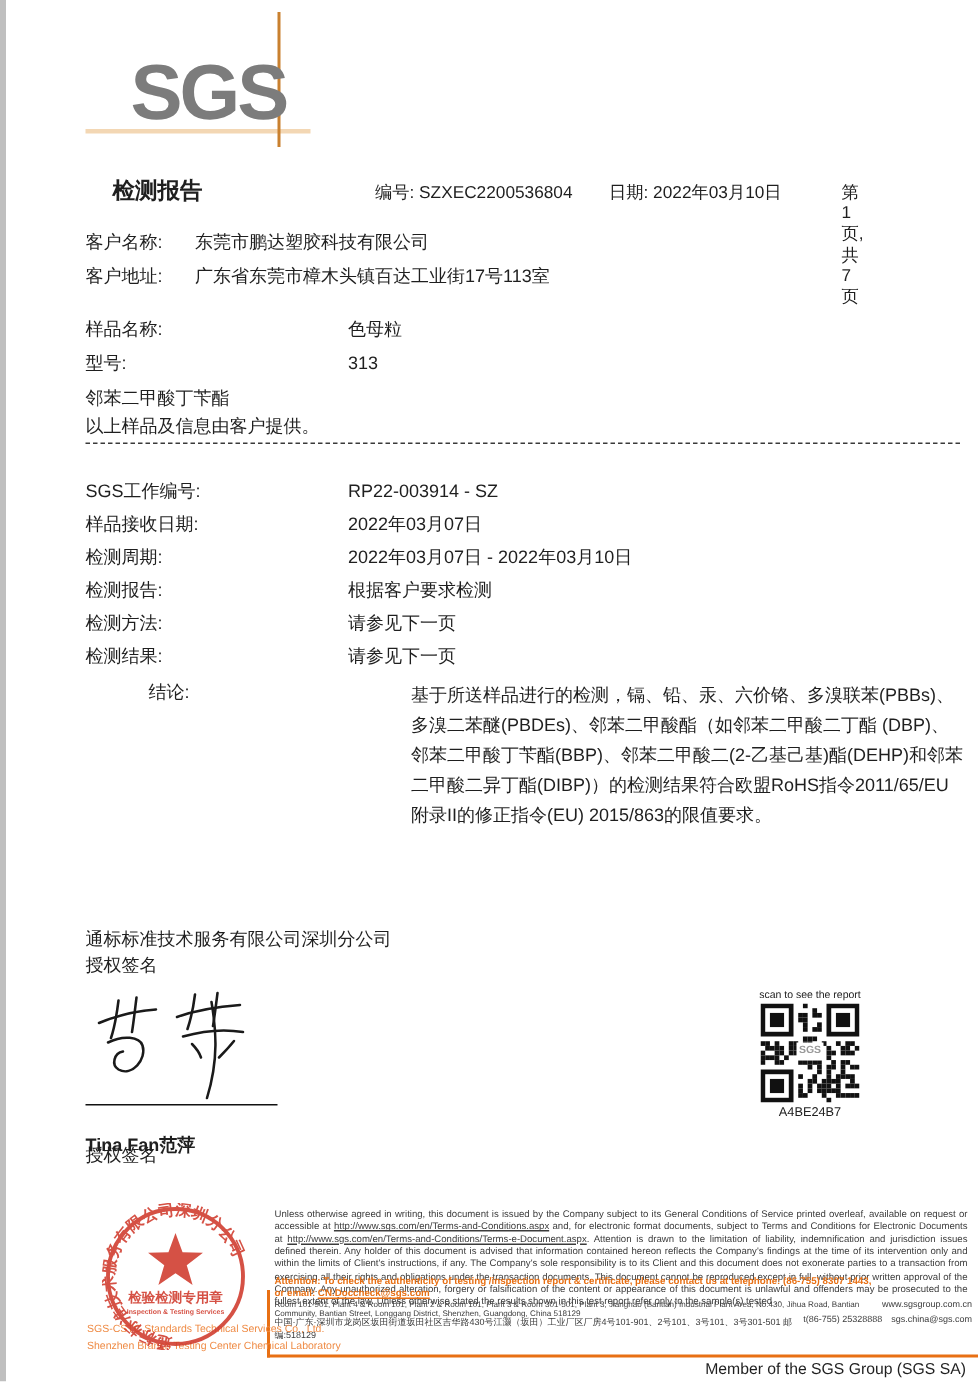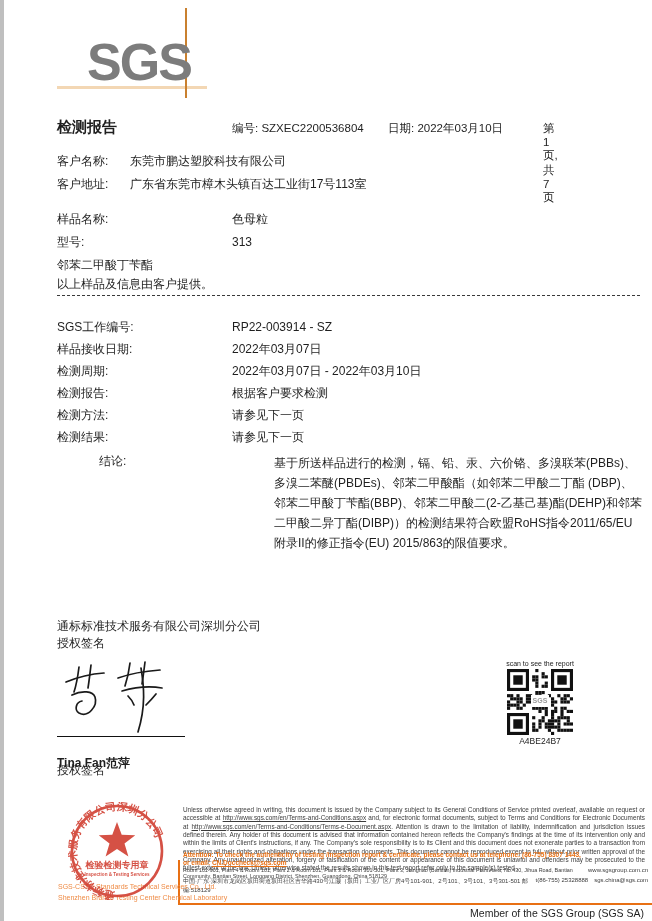--- a/index.html
+++ b/index.html
@@ -10,21 +10,21 @@
     color:#1f1f1f;
   }
   .page-edge { position:absolute; left:0; top:0; width:4px; height:921px; background:#bfbfbf; }
 
   
   .logo-wrap { position:absolute; left:57px; top:30px; width:165px; height:90px; }
   .logo-text { position:absolute; left:30px; top:2px; font-size:52px; font-weight:bold; color:#7c7c7c; letter-spacing:-2px; font-family:"Liberation Sans",sans-serif; }
   .logo-hline { position:absolute; left:0; top:56px; width:150px; height:3px; background:#f3d7b4; }
   .logo-vline { position:absolute; left:128px; top:-22px; width:2px; height:90px; background:#c9802f; }
 
-  .title-row { position:absolute; left:0; top:118px; width:556px; height:20px; }
+  .title-row { position:absolute; left:18px; top:118px; width:556px; height:20px; }
   .report-title { position:absolute; left:57px; top:0; font-size:15px; font-weight:bold; }
   .hm { position:absolute; top:3px; font-size:11.5px; }
   .hm-no { left:232px; } .hm-date { left:388px; } .hm-page { left:543px; }
 
   
   .row { display:flex; font-size:12px; line-height:14px; margin-bottom:9px; }
   .row .lbl { width:73px; flex:0 0 73px; }
   .row.wide .lbl { width:175px; flex:0 0 175px; }
   .sec { position:absolute; left:57px; width:585px; }
   .sec-client { top:154px; }

